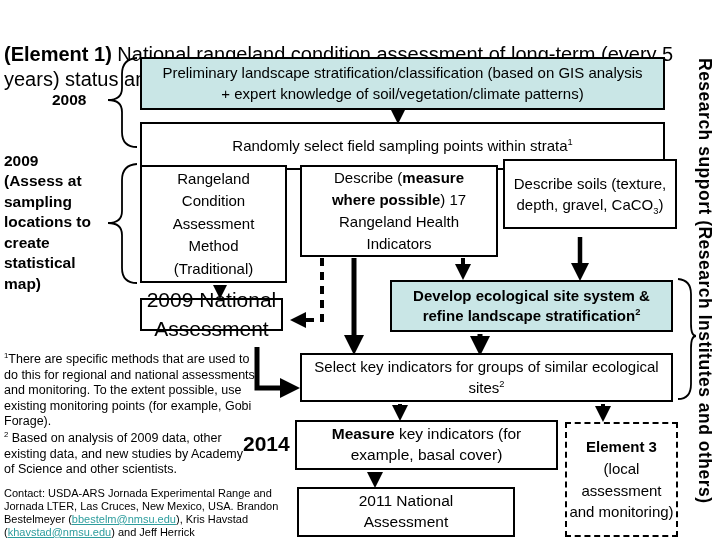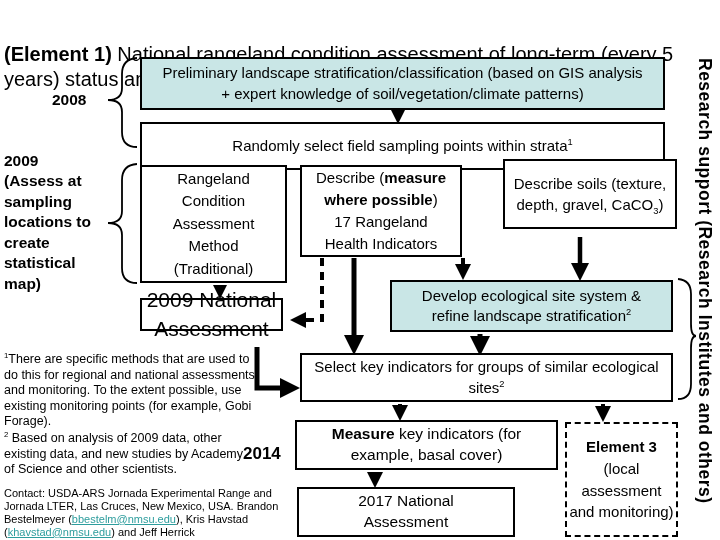--- a/index.html
+++ b/index.html
@@ -51,64 +51,64 @@
     <path d="M137,164 Q122,165 122,180 L122,211 Q122,223 108,223 Q122,223 122,235 L122,268 Q122,283 137,283" stroke="#000" stroke-width="1.8" fill="none"></path>
     <path d="M678,279 Q691,280 691,294 L691,324 Q691,336 696,336 Q691,336 691,348 L691,384 Q691,399 678,399" stroke="#000" stroke-width="1.8" fill="none"></path>
   </svg>
 
   <div class="title">
     <b>(Element 1)</b><span> National rangeland condition assessment of long-term (every 5 years) status and changes in rangeland health.</span>
   </div>
 
   <div class="yr" style="left:52px;top:91px;font-size:15.5px;">2008</div>
   <div class="yr" style="left:4px;top:151px;width:88px;font-size:15.5px;line-height:1.32;">2009 (Assess at sampling locations to create statistical map)</div>
-  <div class="yr" style="left:243px;top:444px;font-size:17px;">2014</div>
+  <div class="yr" style="left:243px;top:432px;font-size:21px;">2014</div>
 
   <div class="box teal" style="left:140px;top:57px;width:525px;height:53px;padding:9px 14px;">
     <span>Preliminary landscape stratification/classification (based on GIS analysis + expert knowledge of soil/vegetation/climate patterns)</span>
   </div>
 
   <div class="box" style="left:140px;top:122px;width:525px;height:48px;">
     <span><span>Randomly select field sampling points within strata</span><sup>1</sup></span>
   </div>
 
   <div class="box" style="left:140px;top:165px;width:147px;height:118px;line-height:1.5;padding:0 6px;">
     <span>Rangeland Condition Assessment Method (Traditional)</span>
   </div>
 
-  <div class="box" style="left:300px;top:165px;width:162px;height:92px;line-height:1.48;padding:0 12px;">
+  <div class="box" style="left:300px;top:165px;width:198px;height:92px;line-height:1.48;padding:0 12px;">
     <span><span>Describe (</span><b>measure where possible</b><span>) 17 Rangeland Health Indicators</span></span>
   </div>
 
   <div class="box" style="left:503px;top:159px;width:174px;height:70px;line-height:1.42;padding:0 8px;">
     <span><span>Describe soils (texture, depth, gravel, CaCO</span><sub>3</sub><span>)</span></span>
   </div>
 
-  <div class="box teal" style="left:390px;top:280px;width:283px;height:52px;padding:12px 10px;">
+  <div class="box teal" style="left:390px;top:280px;width:283px;height:52px;padding:12px 10px;font-weight:bold;">
     <span><span>Develop ecological site system &amp; refine landscape stratification</span><sup>2</sup></span>
   </div>
 
   <div class="box" style="left:140px;top:298px;width:143px;height:33px;font-size:21px;line-height:1.35;">
     <span>2009 National Assessment</span>
   </div>
 
   <div class="box" style="left:300px;top:353px;width:373px;height:49px;padding:0 12px;">
     <span><span>Select key indicators for groups of similar ecological sites</span><sup>2</sup></span>
   </div>
 
   <div class="box" style="left:295px;top:420px;width:263px;height:50px;font-size:15.5px;padding:0 31px;">
     <span><b>Measure</b><span> key indicators (for example, basal cover)</span></span>
   </div>
 
   <div class="box dashed" style="left:565px;top:422px;width:113px;height:115px;line-height:1.45;padding:0 2px;">
     <span><b class="blockline">Element 3</b><span>(local assessment and monitoring)</span></span>
   </div>
 
   <div class="box" style="left:297px;top:487px;width:218px;height:50px;font-size:15.5px;padding:0 40px;">
-    <span>2017 National Assessment</span>
+    <span>2011 National Assessment</span>
   </div>
 
   <div class="note" style="left:4px;top:352px;width:252px;">
     <sup>1</sup><span>There are specific methods that are used to do this for regional and national assessments and monitoring. To the extent possible, use existing monitoring points (for example, Gobi Forage).</span>
   </div>
   <div class="note" style="left:4px;top:431px;width:248px;">
     <sup>2</sup><span> Based on analysis of 2009 data, other existing data, and new studies by Academy of Science and other scientists.</span>
   </div>
 
   <div class="contact" style="left:4px;top:487px;width:288px;">

